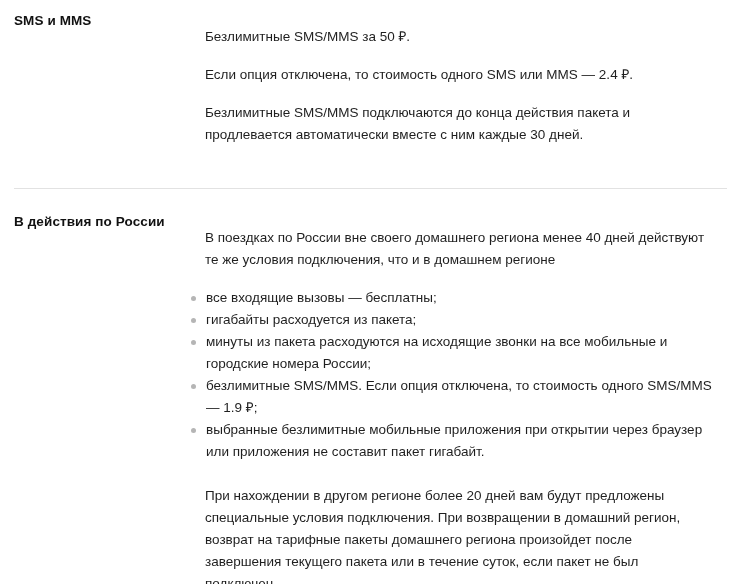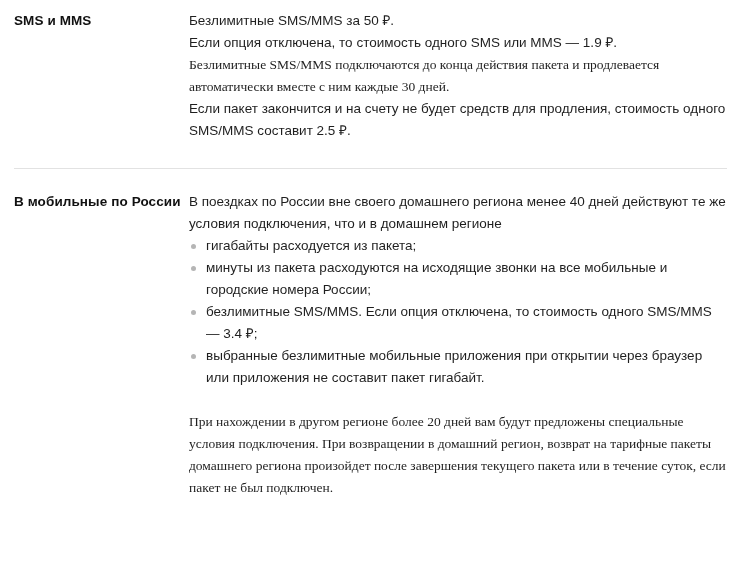--- a/index.html
+++ b/index.html
@@ -35,28 +35,27 @@
     padding-top: 1px;
     letter-spacing: 0.1px;
   }
   .section-body {
     flex: 1 1 auto;
     font-size: 13.5px;
     line-height: 22px;
     color: #1f1f1f;
   }
   .para {
-    margin: 0;
+    margin: 16px;
   }
   .para + .para {
     margin-top: 0;
   }
   .gap-para {
     margin-top: 22px;
-    font-family: Liberation Serif, serif;
   }
   .bullets {
     list-style: none;
     margin: 0;
     padding: 0;
   }
   .bullets li {
     position: relative;
     padding-left: 17px;
     margin: 0;
@@ -79,35 +78,35 @@
 </style>
 </head>
 <body>
 
 <div class="page">
 
   <div class="section">
     <div class="section-title">SMS и MMS</div>
     <div class="section-body">
       <p class="para">Безлимитные SMS/MMS за 50 ₽.</p>
-      <p class="para">Если опция отключена, то стоимость одного SMS или MMS — 1.9 ₽.</p>
+      <p class="para">Если опция отключена, то стоимость одного SMS или MMS — 2.4 ₽.</p>
       <p class="para gap-para">Безлимитные SMS/MMS подключаются до конца действия пакета и продлевается автоматически вместе с ним каждые 30 дней.</p>
-      <p class="para">Если пакет закончится и на счету не будет средств для продления, стоимость одного SMS/MMS составит 2.5 ₽.</p>
     </div>
   </div>
 
   <div class="divider"></div>
 
   <div class="section">
-    <div class="section-title">В мобильные по России</div>
+    <div class="section-title">В действия по России</div>
     <div class="section-body">
       <p class="para">В поездках по России вне своего домашнего региона менее 40 дней действуют те же условия подключения, что и в домашнем регионе</p>
       <ul class="bullets">
+        <li>все входящие вызовы — бесплатны;</li>
         <li>гигабайты расходуется из пакета;</li>
         <li>минуты из пакета расходуются на исходящие звонки на все мобильные и городские номера России;</li>
-        <li>безлимитные SMS/MMS. Если опция отключена, то стоимость одного SMS/MMS — 3.4 ₽;</li>
+        <li>безлимитные SMS/MMS. Если опция отключена, то стоимость одного SMS/MMS — 1.9 ₽;</li>
         <li>выбранные безлимитные мобильные приложения при открытии через браузер или приложения не составит пакет гигабайт.</li>
       </ul>
       <p class="para gap-para">При нахождении в другом регионе более 20 дней вам будут предложены специальные условия подключения. При возвращении в домашний регион, возврат на тарифные пакеты домашнего региона произойдет после завершения текущего пакета или в течение суток, если пакет не был подключен.</p>
     </div>
   </div>
 
 </div>
 
 </body></html>

